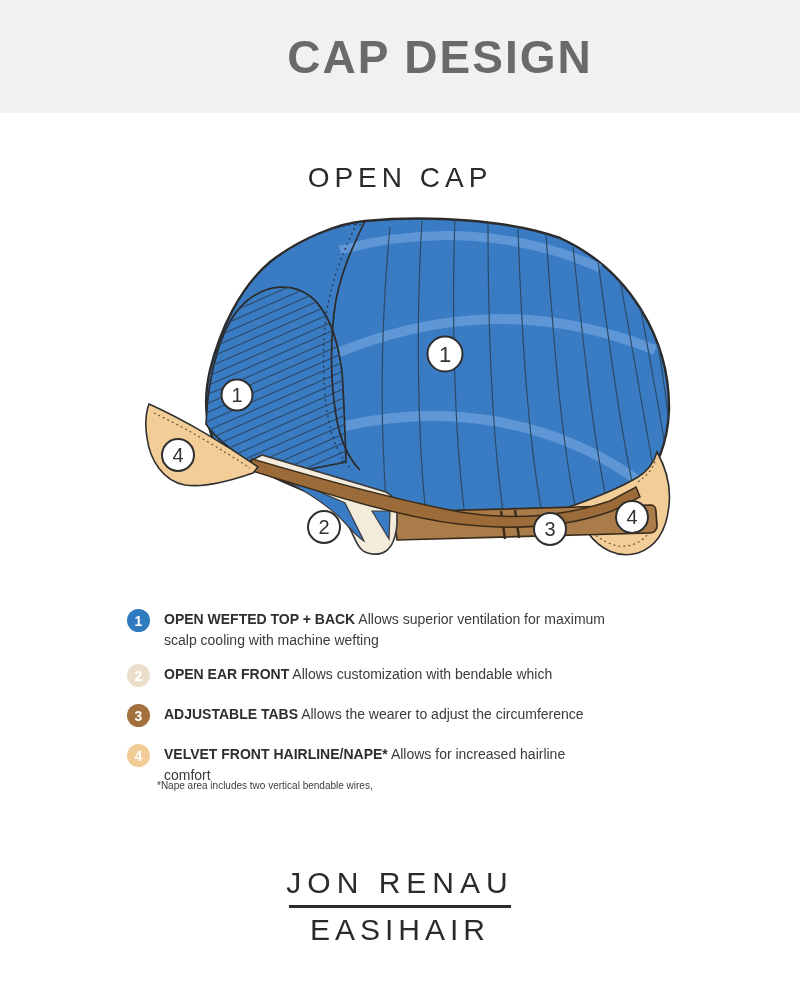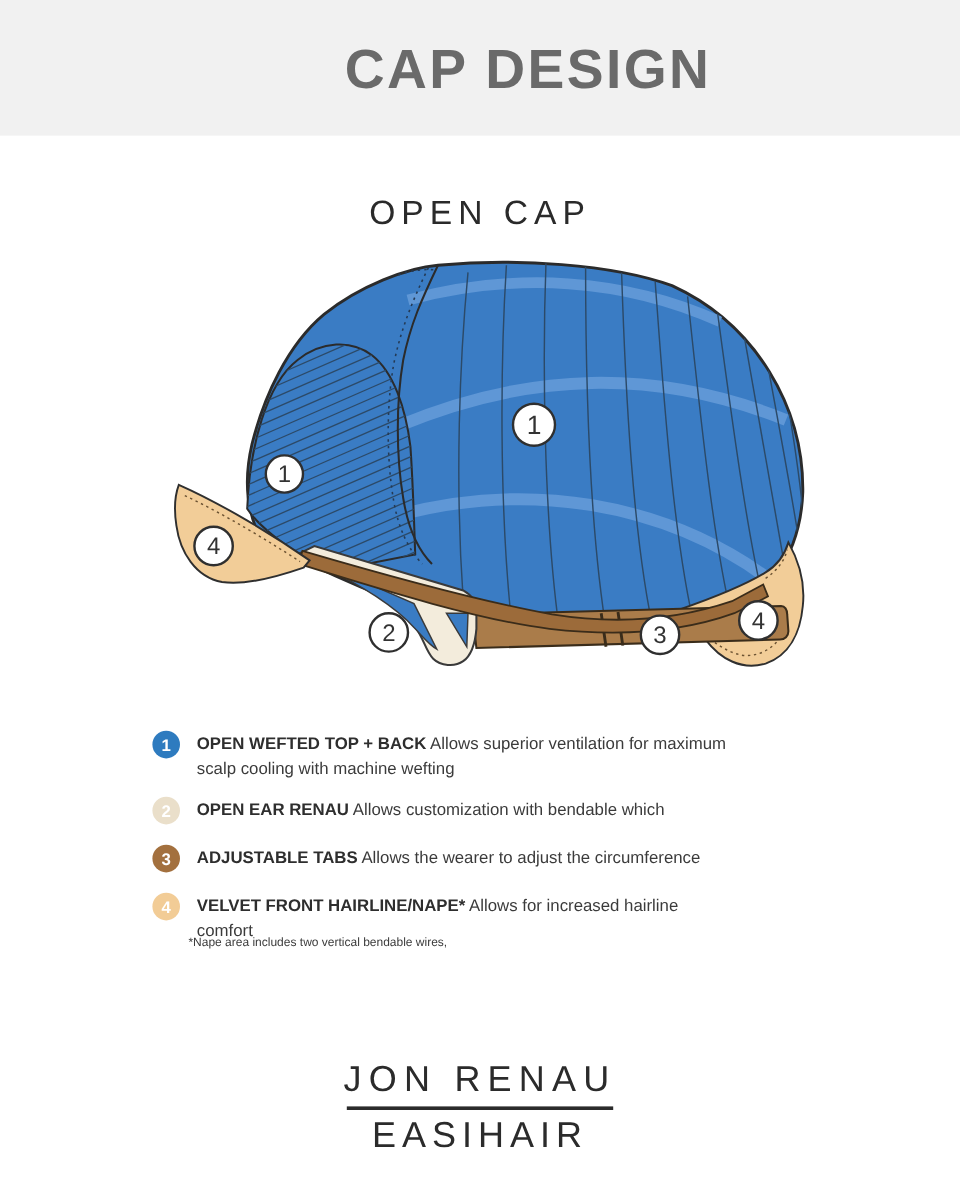--- a/index.html
+++ b/index.html
@@ -12,21 +12,21 @@
         font-size:28px;font-weight:400;letter-spacing:5px;color:#2a2a2a;margin-top:12px;}
   .legend-row{position:absolute;display:flex;align-items:flex-start;}
   .badge{flex:0 0 auto;width:23px;height:23px;border-radius:50%;color:#ffffff;
         font-size:14px;font-weight:700;display:flex;align-items:center;justify-content:center;
         margin-right:14px;margin-top:0px;}
   .legend-text{font-size:14px;line-height:21px;color:#3b3b3b;}
   .legend-text b{color:#2e2e2e;}
   .w1{max-width:462px;} .w2{max-width:520px;} .w3{max-width:525px;} .w4{max-width:420px;}
   .footnote{position:absolute;left:157px;top:776px;font-size:10px;line-height:20px;color:#3b3b3b;}
   .footnote .fn2{padding-left:7px;}
-  .footer{position:absolute;left:0;top:866px;width:800px;text-align:center;color:#2b2b2b;margin-top:17px;}
+  .footer{position:absolute;left:0;top:866px;width:800px;text-align:center;color:#2b2b2b;}
   .footer .brand{font-size:30px;letter-spacing:6px;font-weight:400;}
   .footer .rule{width:222px;height:2.5px;background:#2b2b2b;margin:5px auto 5px auto;}
   .footer .sub{font-size:30px;letter-spacing:5px;font-weight:400;}
   svg text{font-family:"Liberation Sans",sans-serif;}
 </style>
 </head>
 <body>
 
 <div class="page">
 
@@ -155,21 +155,21 @@
   <div class="legend-row" style="left:127px;top:609px;">
     <span class="badge" style="background-color: rgb(46, 123, 191);">1</span>
     <span class="legend-text w1">
       <b>OPEN WEFTED TOP + BACK</b>
       <span>Allows superior ventilation for maximum scalp cooling with machine wefting</span>
     </span>
   </div>
   <div class="legend-row" style="left:127px;top:664px;">
     <span class="badge" style="background-color: rgb(234, 223, 202);">2</span>
     <span class="legend-text w2">
-      <b>OPEN EAR RENAU</b>
+      <b>OPEN EAR FRONT</b>
       <span>Allows customization with bendable which</span>
     </span>
   </div>
   <div class="legend-row" style="left:127px;top:704px;">
     <span class="badge" style="background-color: rgb(163, 112, 62);">3</span>
     <span class="legend-text w3">
       <b>ADJUSTABLE TABS</b>
       <span>Allows the wearer to adjust the circumference</span>
     </span>
   </div>

